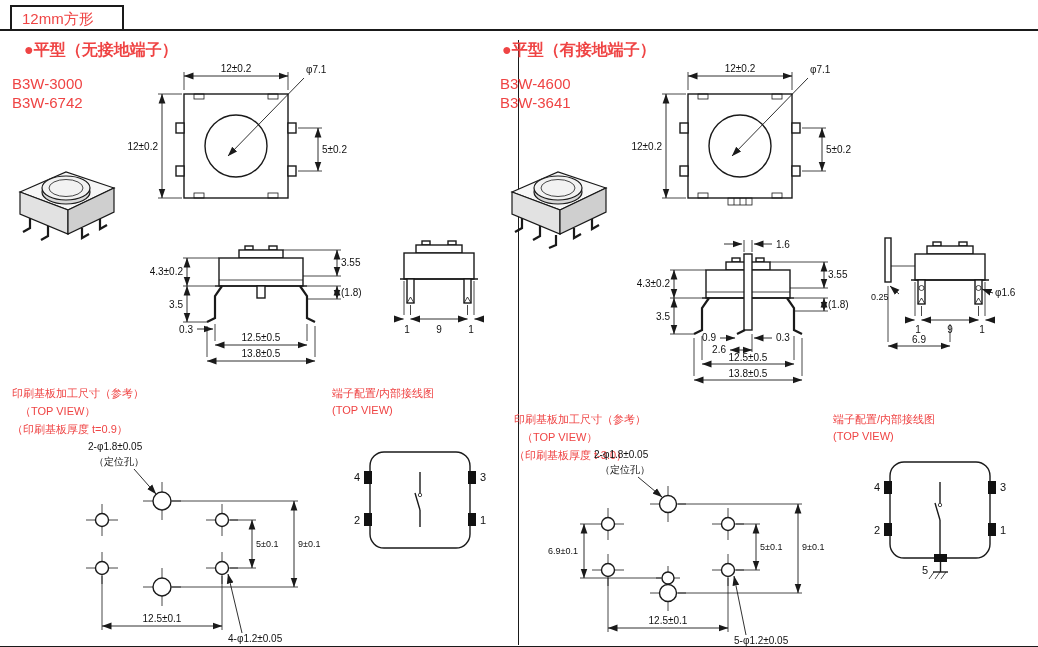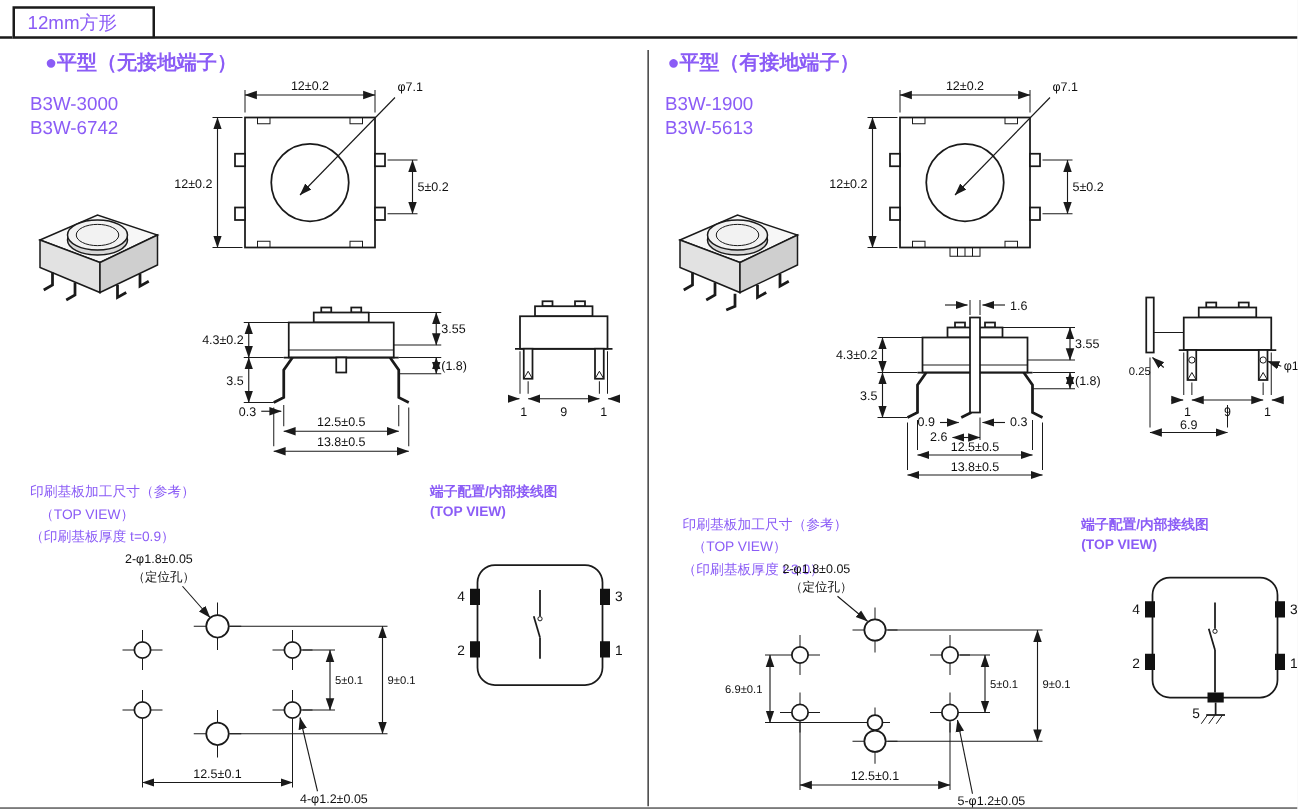--- a/index.html
+++ b/index.html
@@ -1,30 +1,30 @@
 <!DOCTYPE html>
 <html><head>
 <meta charset="utf-8">
 <style>
   *{box-sizing:border-box}
   body{margin:0;background:#e9e9e9}
   .page{position:relative;width:1038px;height:647px;background:#fff;
-        font-family:"Liberation Sans","DejaVu Sans",sans-serif;color:#8b5cf6;overflow:hidden}
+        font-family:"Liberation Sans","DejaVu Sans",sans-serif;color:#ef4444;overflow:hidden}
   .tab{position:absolute;left:10px;top:5px;height:26px;line-height:23px;border:2px solid #1a1a1a;
        background:#fff;padding:0 28px 0 10px;font-size:15px;z-index:2;white-space:nowrap}
   .rule-top{position:absolute;left:0;top:29px;width:100%;height:0;border-top:2px solid #1a1a1a}
   .rule-bottom{position:absolute;left:0;bottom:0;width:100%;height:0;border-top:1.5px solid #1a1a1a}
   .vdivider{position:absolute;left:518px;top:40px;height:605px;width:0;border-left:1.5px solid #1a1a1a}
   .col{position:absolute;top:34px;height:611px}
-  .col-left{left:16px;width:518px}
-  .col-right{left:528px;width:508px}
+  .col-left{left:4px;width:518px}
+  .col-right{left:496px;width:508px}
   .sec-title{position:absolute;font-size:16px;font-weight:bold;white-space:nowrap}
   .models{position:absolute;font-size:15px;line-height:19px;white-space:nowrap}
   .lbl{position:absolute;font-size:11px;white-space:nowrap}
-  .b{font-weight:bold}
+  .b{font-weight:normal}
   .abs{position:absolute}
   svg{overflow:visible}
   svg text{font-family:"Liberation Sans","DejaVu Sans",sans-serif;fill:#111}
   .dim{font-size:10px}
   .dimS{font-size:9px}
   .pinlbl{font-size:11px}
   .ln{stroke:#1a1a1a;stroke-width:1.4;fill:none}
   .lnf{stroke:#1a1a1a;stroke-width:1.4;fill:#fff}
   .thin{stroke:#1a1a1a;stroke-width:0.8;fill:none}
   .dl{stroke:#1a1a1a;stroke-width:0.9;fill:none}
@@ -199,22 +199,22 @@
       <text class="pinlbl" x="126" y="39">3</text>
       <text class="pinlbl" x="6" y="82" text-anchor="end">2</text>
       <text class="pinlbl" x="126" y="82">1</text>
     </svg>
   </div>
 
   <div class="col col-right">
 
     <div class="sec-title" style="left:6px;top:6px">●平型（有接地端子）</div>
     <div class="models" style="left:4px;top:40px">
-      <div>B3W-1900</div>
-      <div>B3W-5613</div>
+      <div>B3W-4600</div>
+      <div>B3W-3641</div>
     </div>
 
     <svg class="abs" style="left:4px;top:118px" width="118" height="96" viewBox="0 0 118 96">
       <g>
         <polygon class="iso" points="12,40 58,20 106,36 60,58" fill="#f7f7f7"></polygon>
         <polygon class="iso" points="12,40 60,58 60,82 12,62" fill="#e2e2e2"></polygon>
         <polygon class="iso" points="60,58 106,36 106,60 60,82" fill="#cfcfcf"></polygon>
         <ellipse class="iso" cx="58" cy="40" rx="24" ry="12" fill="#d8d8d8"></ellipse>
         <ellipse class="iso" cx="58" cy="36" rx="24" ry="12" fill="#f2f2f2"></ellipse>
         <ellipse class="thin" cx="58" cy="36" rx="17" ry="8.5" fill="none"></ellipse>

